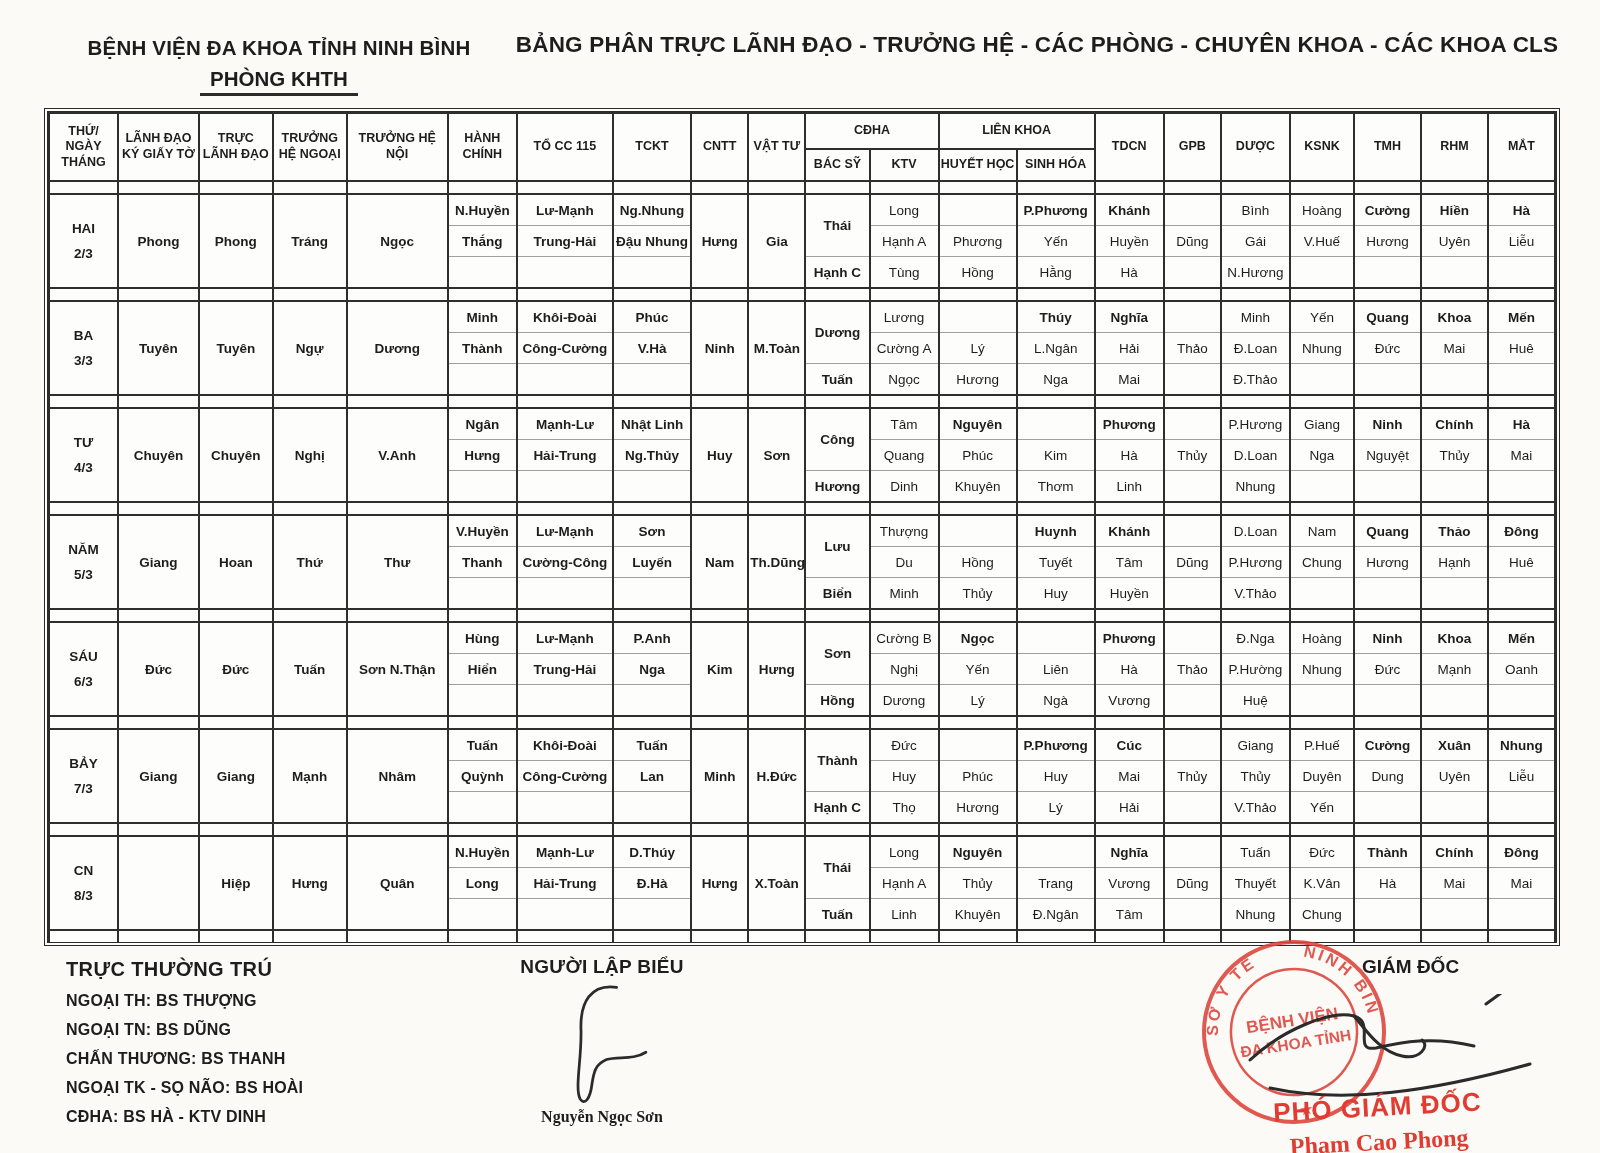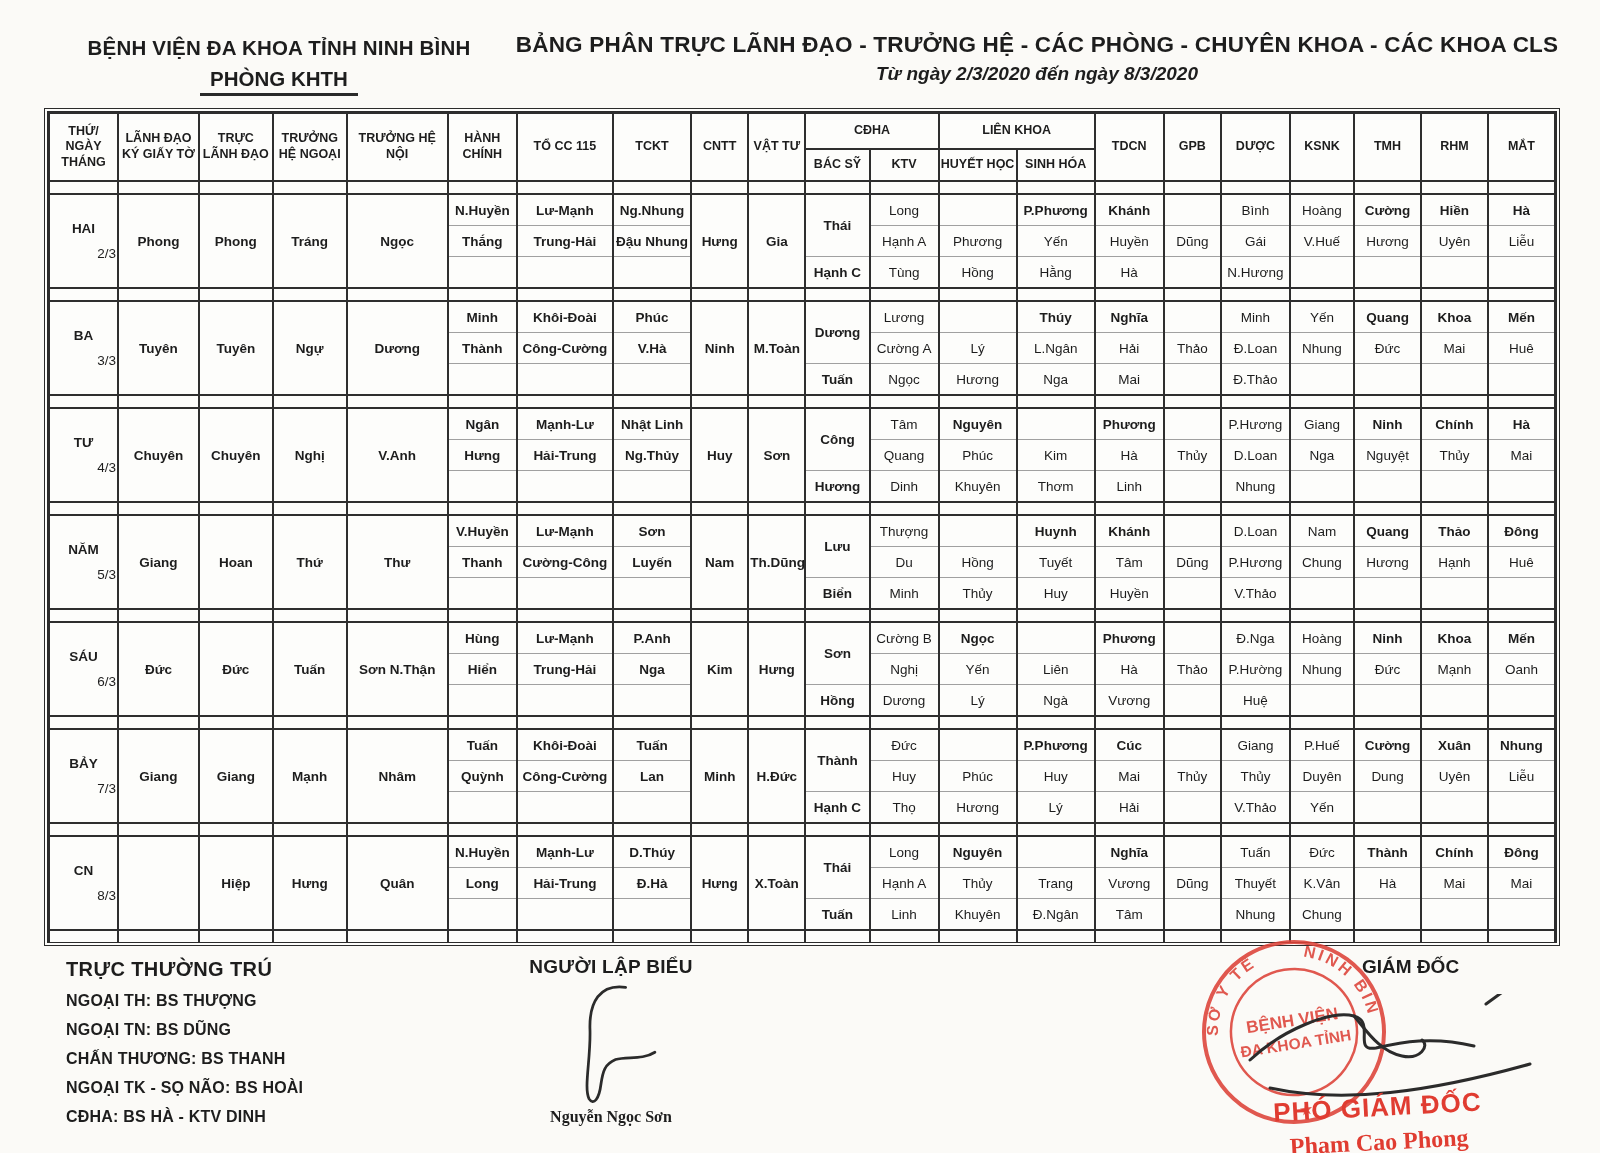--- a/index.html
+++ b/index.html
@@ -36,30 +36,30 @@
     padding:0 1px;height:30px;overflow:hidden;white-space:nowrap;
   }
   tr.sp td{height:11px;}
   tr.l1 td{border-top:2px solid #2e2e2e;}
   tr.l3 td{border-bottom:2px solid #2e2e2e;}
   tr.l2 td{border-top:1px solid #a0a0a0;border-bottom:1px solid #a0a0a0;}
   td.span3{border-bottom:2px solid #2e2e2e;}
   td.bs2{border-bottom:1px solid #a0a0a0;font-weight:bold;}
   td.b{font-weight:bold;}
   td.day .day-name{font-weight:bold;font-size:13.5px;}
-  td.day .day-date{font-weight:normal;font-size:13.5px;margin-top:10px;text-align:right;}
+  td.day .day-date{font-weight:bold;font-size:13.5px;margin-top:10px;}
 
   
   .footer{position:relative;height:262px;margin-top:4px;}
   .f-left{position:absolute;left:22px;top:8px;}
   .f-left .f-title{font-size:20px;font-weight:bold;letter-spacing:.4px;margin-bottom:10px;}
   .f-left .f-line{font-size:16px;font-weight:bold;margin-top:11px;letter-spacing:.2px;}
   .f-role{font-size:19px;font-weight:bold;letter-spacing:.3px;}
   .f-name{font-family:"Liberation Serif",serif;font-size:16px;font-weight:bold;}
-  .f-center{position:absolute;left:432px;top:6px;width:270px;text-align:center;}
+  .f-center{position:absolute;left:423px;top:6px;width:270px;text-align:center;}
   .f-center svg{display:block;margin:2px auto 0;}
   .f-right{position:absolute;left:770px;top:6px;width:340px;text-align:center;}
   .f-right svg{display:block;margin:-4px auto 0;}
   .f-far{position:absolute;left:1110px;top:0;width:450px;height:262px;}
   .gd-label{position:absolute;left:208px;top:6px;font-size:19px;font-weight:bold;}
   .stamp{position:absolute;left:42px;top:-16px;opacity:.88;}
   .sig3{position:absolute;left:80px;top:44px;}
   .red-block{position:absolute;left:120px;top:142px;transform:rotate(-3deg);text-align:center;color:#e03c31;}
   .red-block .rb1{font-size:26px;font-weight:bold;letter-spacing:1px;}
   .red-block .rb2{font-family:"Liberation Serif",serif;font-size:24px;font-weight:bold;margin-top:6px;}
@@ -70,21 +70,20 @@
 
 <div class="page">
 
   <div class="header">
     <div class="header-left">
       <div class="h-org">BỆNH VIỆN ĐA KHOA TỈNH NINH BÌNH</div>
       <div class="h-dept">PHÒNG KHTH</div>
     </div>
     <div class="header-right">
       <div class="h-title">BẢNG PHÂN TRỰC LÃNH ĐẠO - TRƯỞNG HỆ - CÁC PHÒNG - CHUYÊN KHOA - CÁC KHOA CLS</div>
-      <div class="h-sub">Từ ngày 2/3/2020 đến ngày 8/3/2020</div>
     </div>
   </div>
 
   <div class="table-frame">
   <table>
     <colgroup>
       <col style="width:4.95%">
           <col style="width:5.8%">
           <col style="width:5.3%">
           <col style="width:5.3%">

